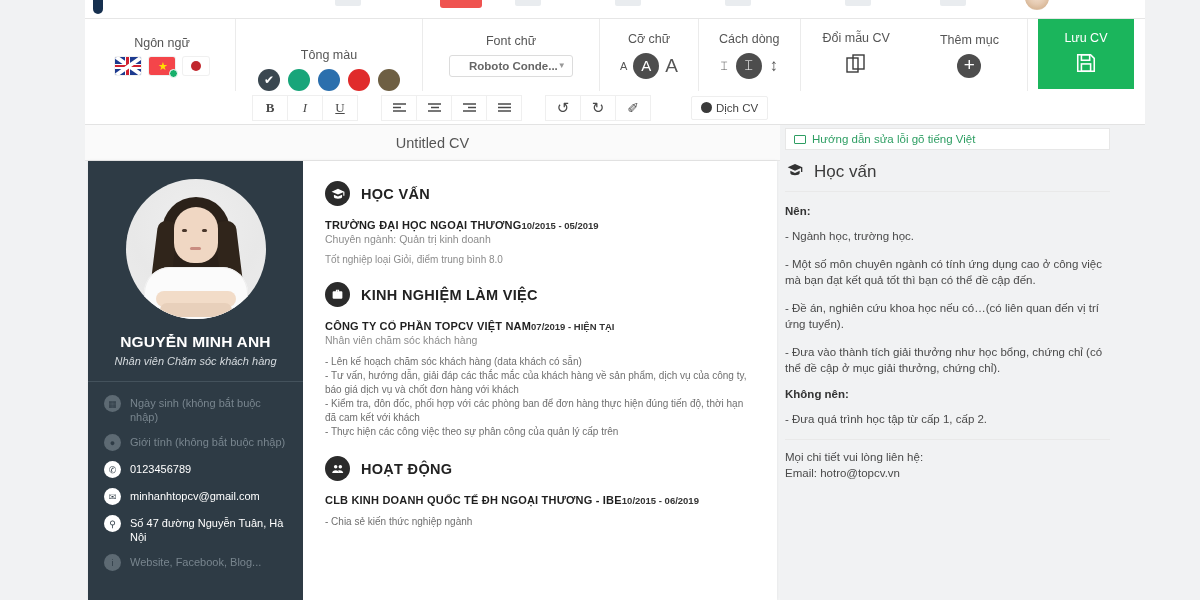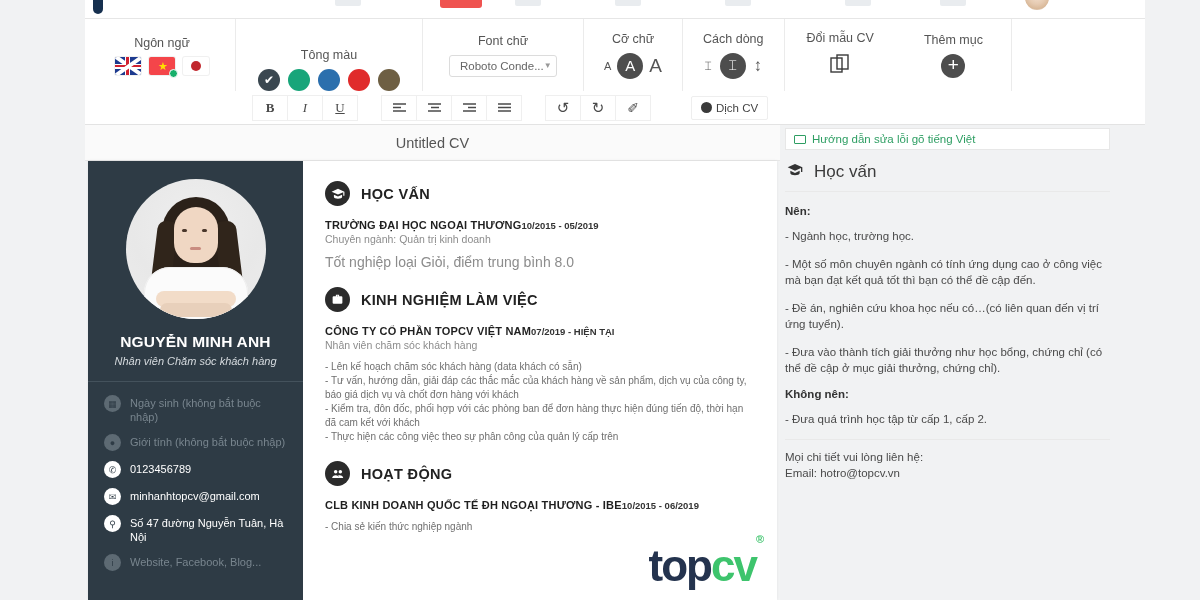--- a/index.html
+++ b/index.html
@@ -57,23 +57,23 @@
      border-radius:50%; background:#c1272d; }
   .flagwrap { position:relative; }
   .flagwrap .sel-dot { position:absolute; right:-3px; bottom:-3px; width:9px; height:9px;
      border-radius:50%; background:#17b06b; border:1.5px solid #fff; }
 
   .swatch { width:22px; height:22px; border-radius:50%; position:relative; }
   .swatch.active:after { content:"✔"; position:absolute; inset:0; color:#fff;
       font-size:12px; display:flex; align-items:center; justify-content:center; }
 
   .fontsel {
-    width:108px; height:22px; border:1px solid #dcdcdc; border-radius:3px;
+    width:124px; height:22px; border:1px solid #dcdcdc; border-radius:3px;
     font-size:11.5px; color:#666; display:flex; align-items:center;
-    padding:0 10px; justify-content:space-between; background:#fff; white-space:nowrap;
+    padding:0 19px; justify-content:space-between; background:#fff; white-space:nowrap;font-weight:bold;
   }
   .fontsel .caret { font-size:8px; color:#999; }
 
   .sz-s { font-size:11px; color:#555; }
   .sz-m { width:26px; height:26px; border-radius:50%; background:#4d4d4d; color:#fff;
      display:flex; align-items:center; justify-content:center; font-size:15px; }
   .sz-l { font-size:19px; color:#555; }
 
   .ls-s { font-size:12px; color:#555; }
   .ls-m { width:26px; height:26px; border-radius:50%; background:#4d4d4d; color:#fff;
@@ -153,21 +153,21 @@
 
   .cvright { flex:1; padding:20px 22px 0 22px; position:relative; }
   .sec-head { display:flex; align-items:center; gap:11px; margin-bottom:13px; }
   .sec-ico { width:25px; height:25px; border-radius:50%; background:#2b2b2b; color:#fff;
      display:flex; align-items:center; justify-content:center; font-size:12px; }
   .sec-title { font-size:14.5px; font-weight:bold; color:#222; letter-spacing:.3px; }
   .ent-top { display:flex; align-items:baseline; }
   .ent-org { font-size:11px; font-weight:bold; color:#1f1f1f; letter-spacing:.2px; }
   .ent-date { font-size:9.5px; font-weight:bold; color:#333; white-space:nowrap; }
   .ent-role { font-size:10.5px; color:#8c8c8c; margin-top:2px; }
-  .ent-note { font-size:14px; color:#8c8c8c; margin-top:9px; }
+  .ent-note { font-size:10px; color:#8c8c8c; margin-top:9px; }
   .ent-bullets { font-size:10px; color:#6f6f6f; line-height:14px; margin-top:9px; }
   .sec-block { margin-bottom:17px; }
 
   .watermark { position:absolute; right:18px; bottom:12px; font-size:44px; font-weight:bold;
      letter-spacing:-2px; line-height:1; user-select:none; }
   .watermark .t1 { color:#24334e; } .watermark .t2 { color:#3ec46d; }
   .watermark sup { font-size:11px; color:#3ec46d; top:-22px; position:relative; }
 
   
   .tips { position:absolute; left:785px; top:128px; width:325px; }
@@ -273,20 +273,30 @@
             <rect x="9" y="3" width="11" height="14"></rect>
         </svg>
       </div>
     </div>
 
     <div class="tgroup" style="padding:0 28px;">
       <div class="tlabel">Thêm mục</div>
       <div class="circleplus">+</div>
     </div>
 
+    <button class="savebtn">
+      <span>Lưu CV</span>
+      <span>
+        <svg width="22" height="22" viewBox="0 0 24 24" fill="none" stroke="#fff" stroke-width="1.7">
+          <path d="M3 3h14l4 4v14H3z"></path>
+            <rect x="7" y="3" width="9" height="6"></rect>
+            <rect x="7" y="13" width="10" height="8"></rect>
+        </svg>
+      </span>
+    </button>
   </div>
 
   <div class="toolbar2">
     <div class="fbtn" style="font-weight:bold;font-family:'Liberation Serif',serif;">B</div>
     <div class="fbtn" style="font-style:italic;font-family:'Liberation Serif',serif;">I</div>
     <div class="fbtn" style="text-decoration:underline;font-family:'Liberation Serif',serif;">U</div>
     <div class="fgap"></div>
     <div class="fbtn">
       <svg width="15" height="12" stroke="#4a4a4a" stroke-width="1.5">
           <line x1="1" y1="2" x2="14" y2="2"></line>
@@ -429,23 +439,20 @@
           <div class="ent-top">
             <div class="ent-org">CLB KINH DOANH QUỐC TẾ ĐH NGOẠI THƯƠNG - IBE</div>
             <div class="ent-date">10/2015 - 06/2019</div>
           </div>
           <div class="ent-bullets" style="white-space:pre-line">- Chia sẻ kiến thức nghiệp ngành</div>
         </div>
 
       </div>
     </div>
 
-    <div class="watermark">
-      <span class="t1">top</span><span class="t2">cv</span><sup>®</sup>
-    </div>
   </div>
 
   <div class="tips">
     <div class="tipbar">
       <span class="bico"></span>
       <span>Hướng dẫn sửa lỗi gõ tiếng Việt</span>
     </div>
 
     <div class="tiph">
       <span class="cap">

